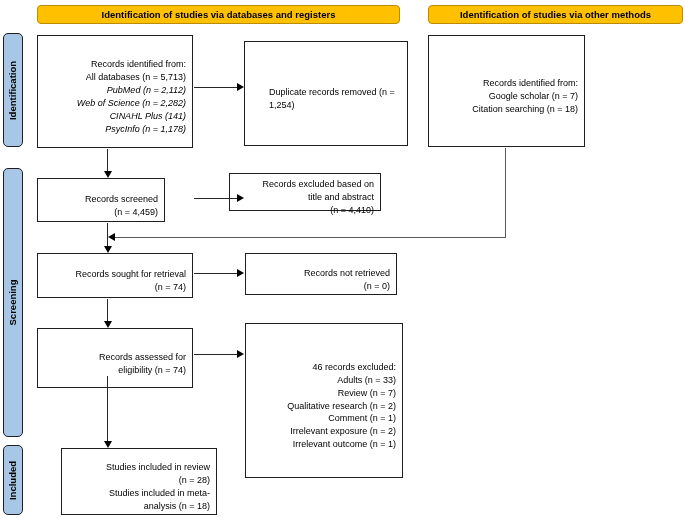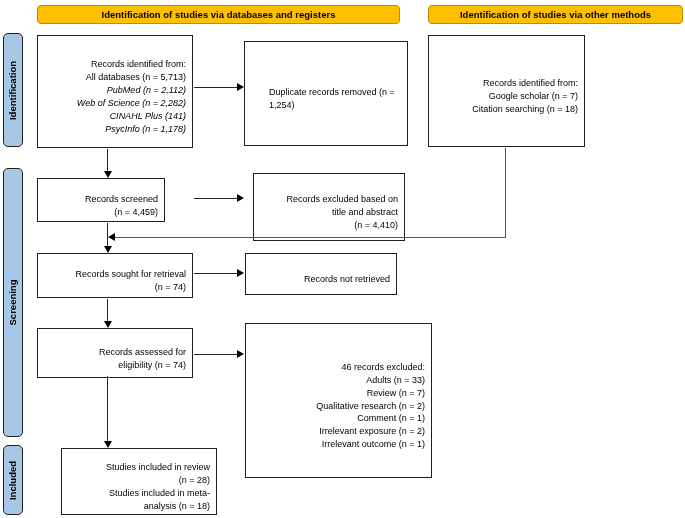--- a/index.html
+++ b/index.html
@@ -35,25 +35,25 @@
     padding:16px 6px 5px 10px;
     align-items:flex-end;
   }
   .ind1{padding-left:14px;}
   .ind2{padding-left:26px;}
   .it{font-style:italic;}
   #b1{left:37px; top:35px; width:156px; height:113px;}
   #b2{left:244px; top:41px; width:164px; height:105px;}
   #b3{left:428px; top:35px; width:157px; height:112px;}
   #b4{left:37px; top:178px; width:128px; height:44px;}
-  #b5{left:253px; top:173px; width:152px; height:68px;}
+  #b5{left:229px; top:173px; width:152px; height:38px;}
   #b6{left:37px; top:253px; width:156px; height:45px;}
   #b7{left:245px; top:253px; width:152px; height:42px;}
-  #b8{left:37px; top:328px; width:156px; height:50px;}
-  #b9{left:245px; top:323px; width:187px; height:155px;}
+  #b8{left:37px; top:328px; width:156px; height:60px;}
+  #b9{left:245px; top:323px; width:158px; height:155px;}
   #b10{left:37px; top:448px; width:156px; height:67px;margin-left:24px;}
   .vline,.hline{position:absolute; background:var(--line);}
   .vline{width:1.3px;}
   .hline{height:1.3px;}
   .gray{background:var(--connector);}
   .ah{position:absolute; width:0; height:0;}
   .ah-down{border-left:4px solid transparent; border-right:4px solid transparent; border-top:7px solid #000;}
   .ah-right{border-top:4px solid transparent; border-bottom:4px solid transparent; border-left:7px solid #000;}
   .ah-left{border-top:4px solid transparent; border-bottom:4px solid transparent; border-right:7px solid #000;}
 </style>
@@ -109,20 +109,21 @@
     <div>(n = 4,410)</div>
   </div>
 
   <div class="box" id="b6">
     <div>Records sought for retrieval</div>
     <div>(n = 74)</div>
   </div>
 
   <div class="box" id="b7">
     <div>Records not retrieved</div>
+    <div>(n = 0)</div>
   </div>
 
   <div class="box" id="b8">
     <div>Records assessed for</div>
     <div>eligibility (n = 74)</div>
   </div>
 
   <div class="box" id="b9">
     <div>46 records excluded:</div>
     <div class="ind1">Adults (n = 33)</div>

